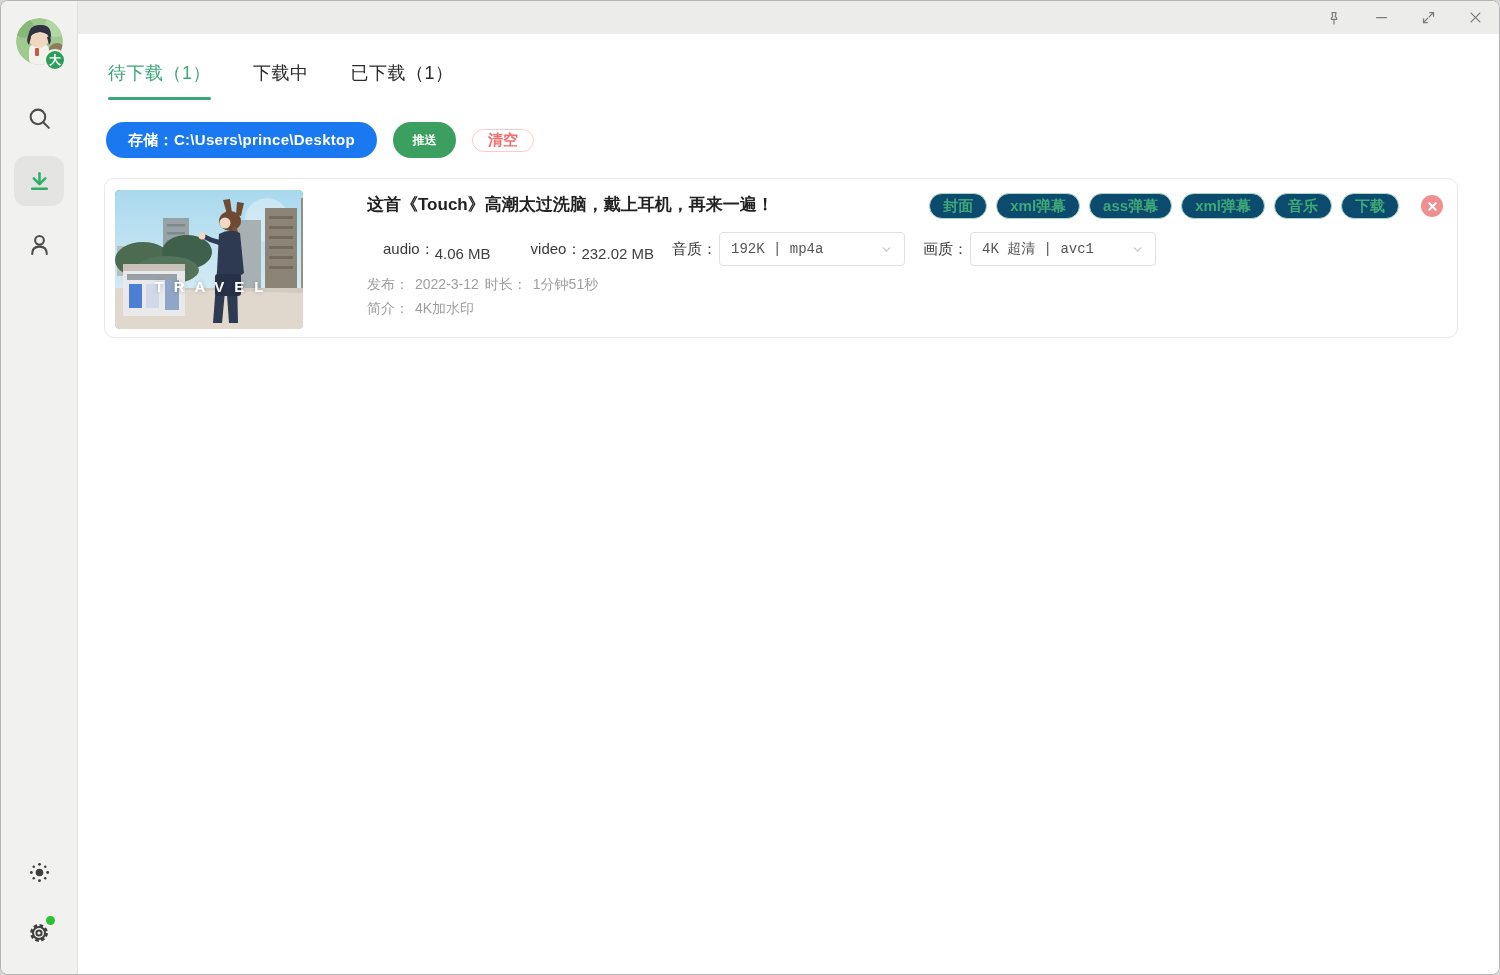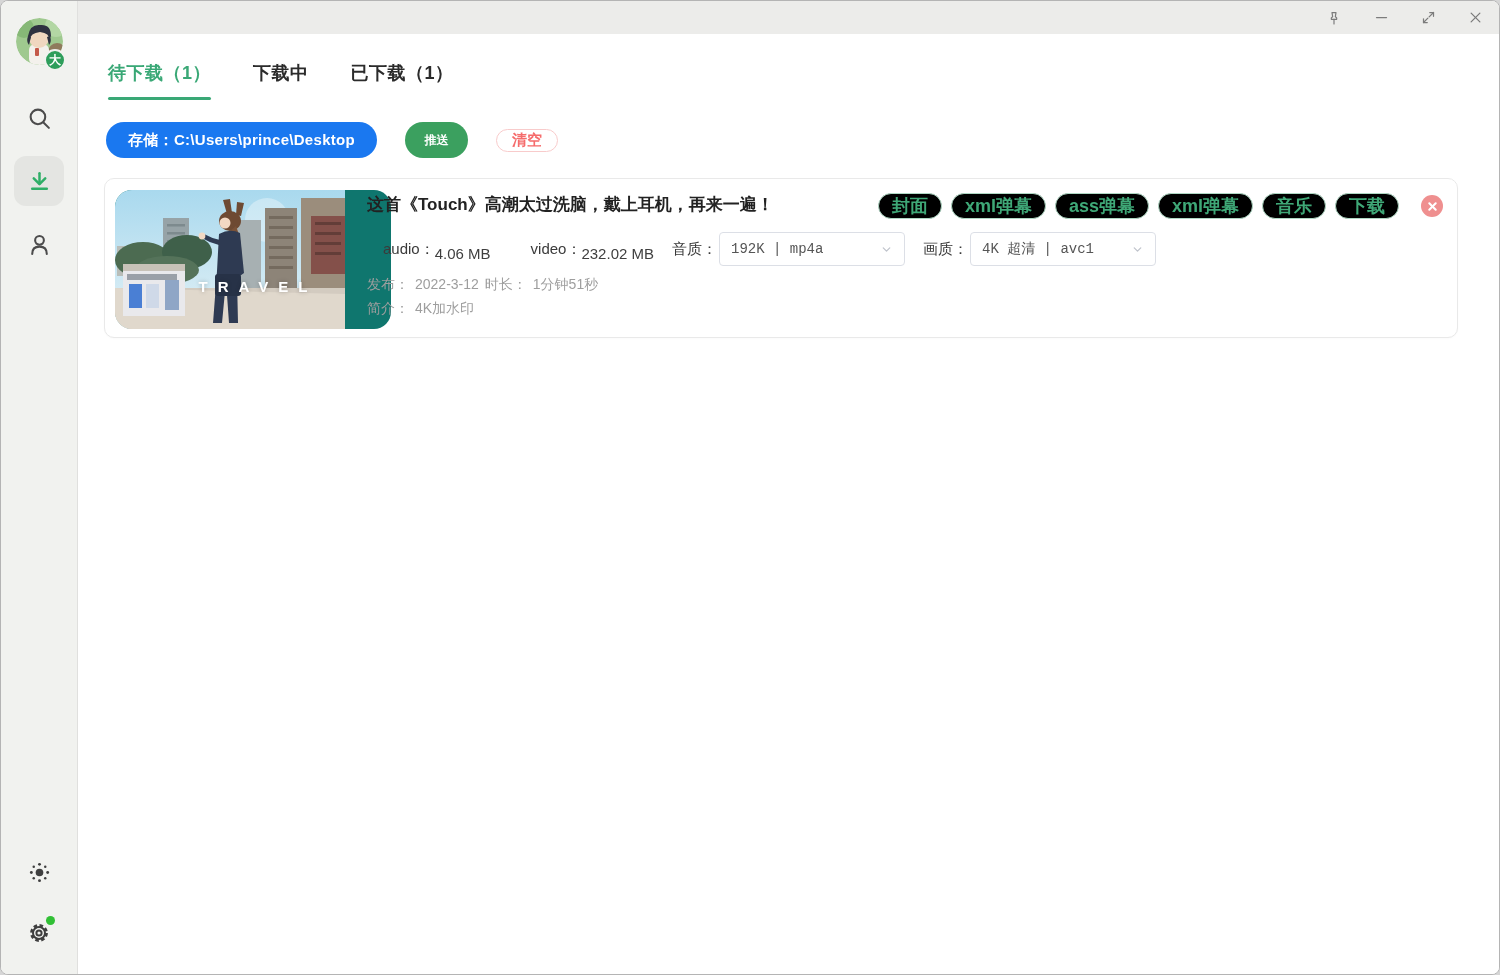--- a/index.html
+++ b/index.html
@@ -21,37 +21,37 @@
   .navbtn { width:50px; height:50px; border:none; background:none; border-radius:12px; display:flex; align-items:center; justify-content:center; cursor:pointer; color:#4c4c4c; }
   .navbtn.active { background:#e4e5e2; color:#2fae67; }
   .side-foot { position:absolute; left:13px; bottom:16px; width:50px; display:flex; flex-direction:column; gap:11px; }
   .footbtn { position:relative; width:50px; height:50px; border:none; background:none; display:flex; align-items:center; justify-content:center; cursor:pointer; color:#3f3f3f; }
   .green-dot { position:absolute; top:8px; right:9px; width:9px; height:9px; border-radius:50%; background:#31c035; }
 
   
   .main { position:absolute; left:77px; top:33px; right:0; bottom:0; background:#fff; }
 
   .tabs { position:absolute; left:30px; top:27px; display:flex; gap:42px; }
-  .tab { position:relative; font-size:18px; font-weight:700; color:#2b2b2b; cursor:pointer; padding-bottom:2px; letter-spacing:.5px; }
+  .tab { position:relative; font-size:18px; font-weight:400; color:#2b2b2b; cursor:pointer; padding-bottom:2px; letter-spacing:.5px; }
   .tab.active { color:#3aa876; }
   .tab.active::after { content:""; position:absolute; left:0; right:0; bottom:-13px; height:3px; border-radius:2px; background:#3aa876; }
 
-  .toolbar { position:absolute; left:28px; top:88px; display:flex; align-items:center; gap:28px; }
+  .toolbar { position:absolute; left:28px; top:88px; display:flex; align-items:center; gap:16px; }
   .btn-storage { height:36px; padding:0 22px; border:none; border-radius:18px; background:#1a78f0; color:#fff; font-size:15px; font-weight:700; cursor:pointer; letter-spacing:.3px; }
   .btn-push { height:36px; width:63px; border:none; border-radius:18px; background:#3ba05f; color:#fff; font-size:12px; font-weight:700; cursor:pointer; }
   .btn-clear { height:23px; width:62px; border:1px solid #f8cbcb; border-radius:18px; background:#fff; color:#f56c6c; font-size:15px; font-weight:700; cursor:pointer; }
 
   
   .card { position:absolute; left:26px; top:144px; width:1354px; height:160px; background:#fff; border:1px solid #e9e9e9; border-radius:10px; box-shadow:0 1px 2px rgba(0,0,0,.02); }
-  .thumb { position:absolute; left:10px; top:11px; width:276px; height:139px; border-radius:17px; overflow:hidden; cursor:pointer; background:#0f766e; }
+  .thumb { position:absolute; left:10px; top:11px; width:188px; height:139px; border-radius:5px; overflow:hidden; cursor:pointer; background:#0f766e; }
   .thumb svg { display:block; width:230px; height:139px; }
   .thumb-text { position:absolute; left:0; right:0; top:88px; text-align:center; color:#fff; font-size:15px; font-weight:700; letter-spacing:10px; text-indent:10px; text-shadow:0 0 4px rgba(0,0,0,.25); }
   .card-title { position:absolute; left:262px; top:14px; font-size:17px; font-weight:700; color:#222; }
   .tag-row { position:absolute; top:14px; right:14px; display:flex; align-items:center; gap:9px; }
-  .tag { height:26px; line-height:24px; padding:0 13px; border:1px solid #afd8c4; border-radius:13px; background:#000000; color:#3fa877; font-size:18px; font-weight:700; cursor:pointer; }
+  .tag { height:26px; line-height:24px; padding:0 13px; border:1px solid #afd8c4; border-radius:13px; background:#0c4a6e; color:#3fa877; font-size:15px; font-weight:700; cursor:pointer; }
   .card-close { width:22px; height:22px; margin-left:13px; border:none; border-radius:50%; background:#ef8f8f; color:#fff; display:flex; align-items:center; justify-content:center; cursor:pointer; }
   .meta-row { position:absolute; left:278px; top:53px; height:34px; display:flex; align-items:center; font-size:15px; color:#3f3f3f; }
   .meta-row .val { font-weight:400;margin-top:8px; }
   .lbl { color:#3a3a3a; }
   .gap40 { width:40px; } .gap18 { width:18px; } .gap2 { width:2px; }
   .select { display:flex; align-items:center; justify-content:space-between; width:186px; height:34px; border:1px solid #dcdfe6; border-radius:4px; background:#fff; padding:0 11px; font-size:14px; color:#555; cursor:pointer;font-family:Liberation Mono, monospace; }
   .select .chev { color:#c0c4cc; display:flex; }
   .gray-row { position:absolute; left:262px; font-size:14px; color:#9e9e9e; display:flex; gap:6px; }
   .row-pub { top:97px; } .row-intro { top:121px; }
 </style>

